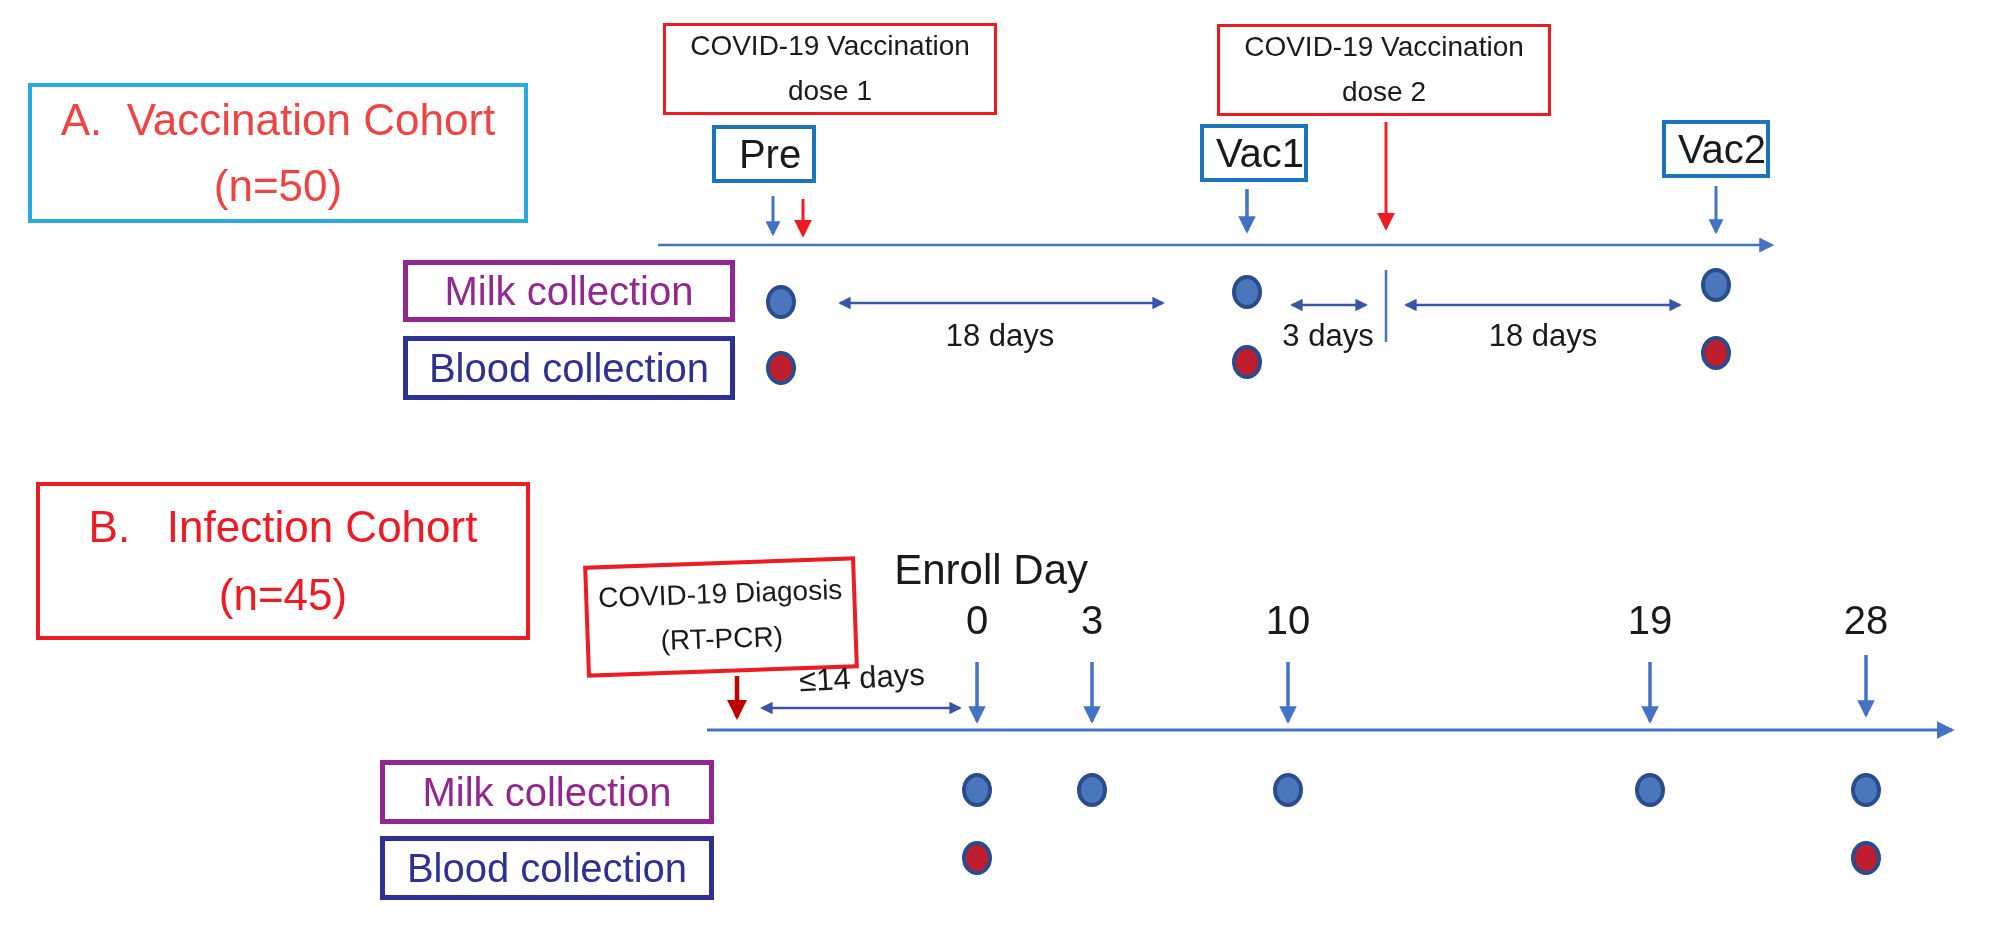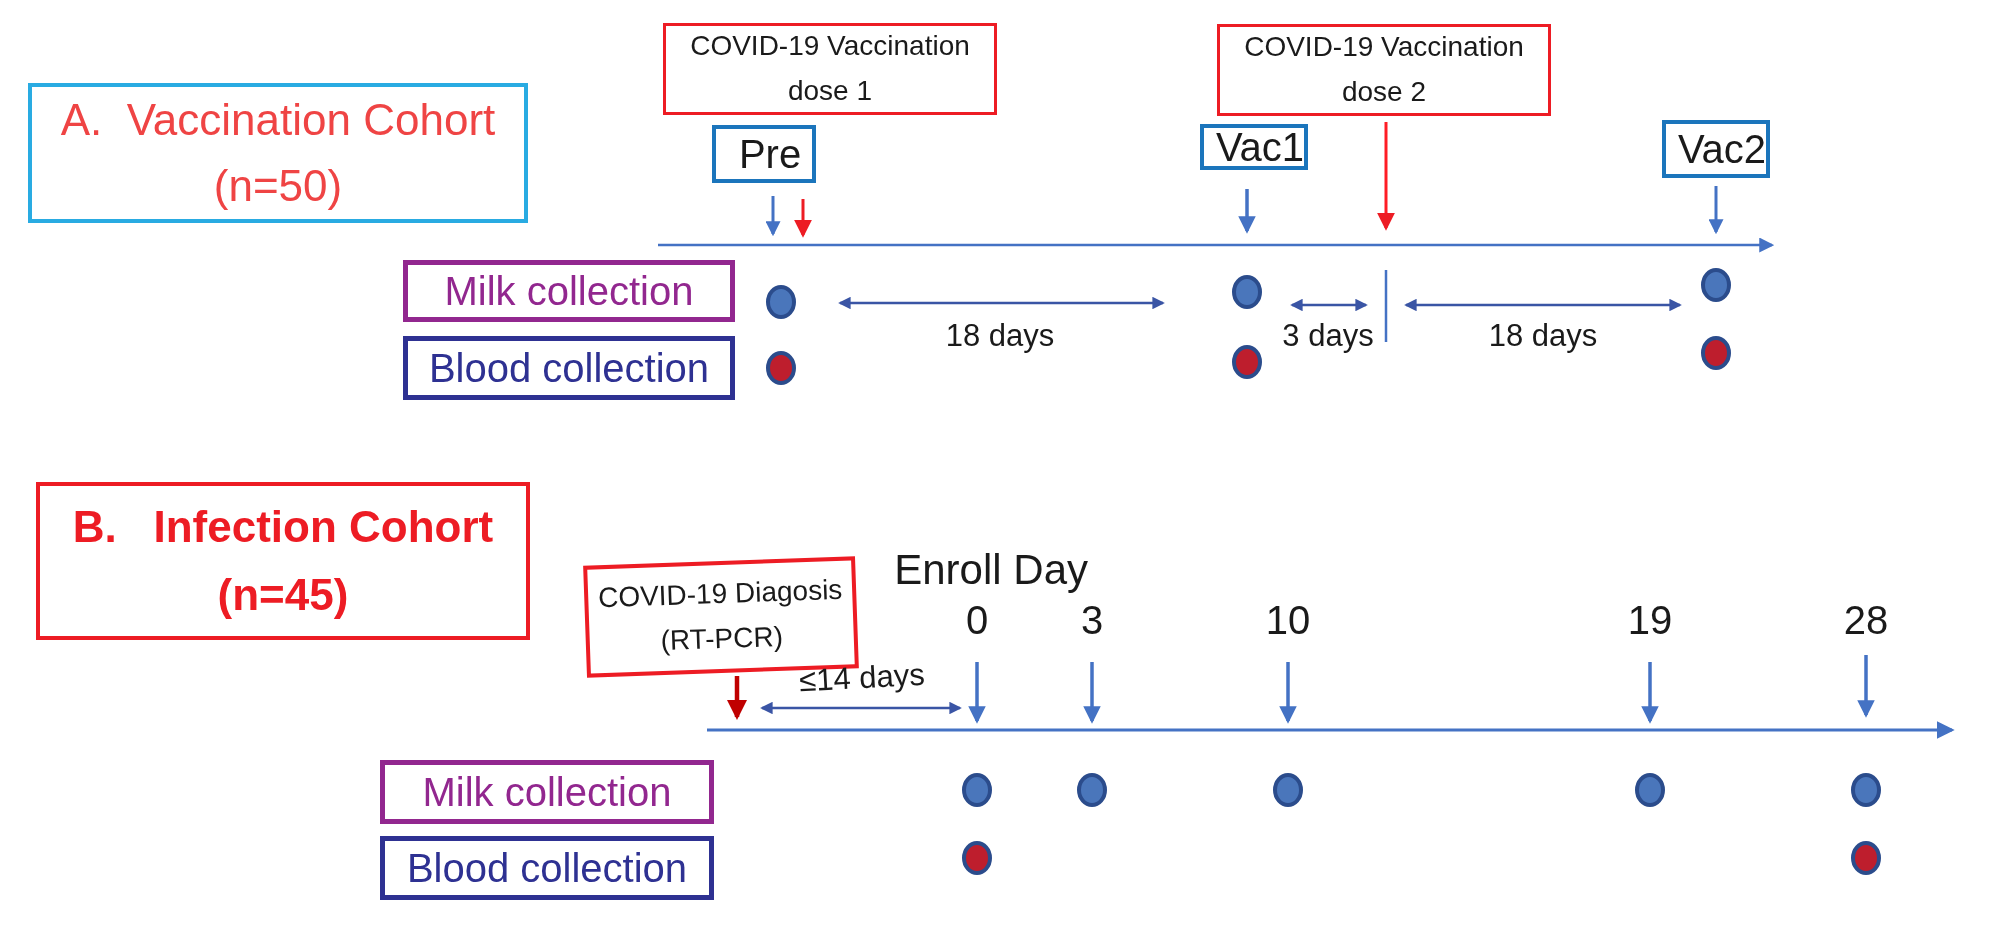--- a/index.html
+++ b/index.html
@@ -88,21 +88,21 @@
   </div>
 
   <div class="box redbox" style="left:1217px;top:24px;width:334px;height:92px;">
     <span>COVID-19 Vaccination</span>
     <span>dose 2</span>
   </div>
 
   <div class="box bluebox" style="left:712px;top:125px;width:104px;height:58px;font-weight:normal;">
     <span>Pre</span>
   </div>
-  <div class="box bluebox" style="left:1200px;top:124px;width:108px;height:46px;font-weight:normal;align-items:center;">
+  <div class="box bluebox" style="left:1200px;top:124px;width:108px;height:58px;font-weight:normal;align-items:center;">
     <span>Vac1</span>
   </div>
   <div class="box bluebox" style="left:1662px;top:120px;width:108px;height:58px;font-weight:normal;">
     <span>Vac2</span>
   </div>
 
   <div class="box milkbox" style="left:403px;top:260px;width:332px;height:62px;">
     <span>Milk collection</span>
   </div>
   <div class="box bloodbox" style="left:403px;top:336px;width:332px;height:64px;">
@@ -113,21 +113,21 @@
   <div class="dot blue" style="left:1232px;top:275px;"></div>
   <div class="dot blue" style="left:1701px;top:268px;"></div>
   <div class="dot red" style="left:766px;top:351px;"></div>
   <div class="dot red" style="left:1232px;top:345px;"></div>
   <div class="dot red" style="left:1701px;top:336px;"></div>
 
   <div class="lbl interval" style="left:900px;top:318px;width:200px;">18 days</div>
   <div class="lbl interval" style="left:1258px;top:318px;width:140px;">3 days</div>
   <div class="lbl interval" style="left:1443px;top:318px;width:200px;">18 days</div>
 
-  <div class="box cohort-b" style="left:36px;top:482px;width:494px;height:158px;font-weight:bold;">
+  <div class="box cohort-b" style="left:36px;top:482px;width:494px;height:158px;">
     <span>B.   Infection Cohort</span>
     <span>(n=45)</span>
   </div>
 
   <div class="box redbox diagbox" style="left:585px;top:561px;width:272px;height:112px;border-width:4px;">
     <span>COVID-19 Diagosis</span>
     <span>(RT-PCR)</span>
   </div>
 
   <div class="lbl enroll" style="left:858px;top:546px;width:230px;text-align:right;">Enroll Day</div>

